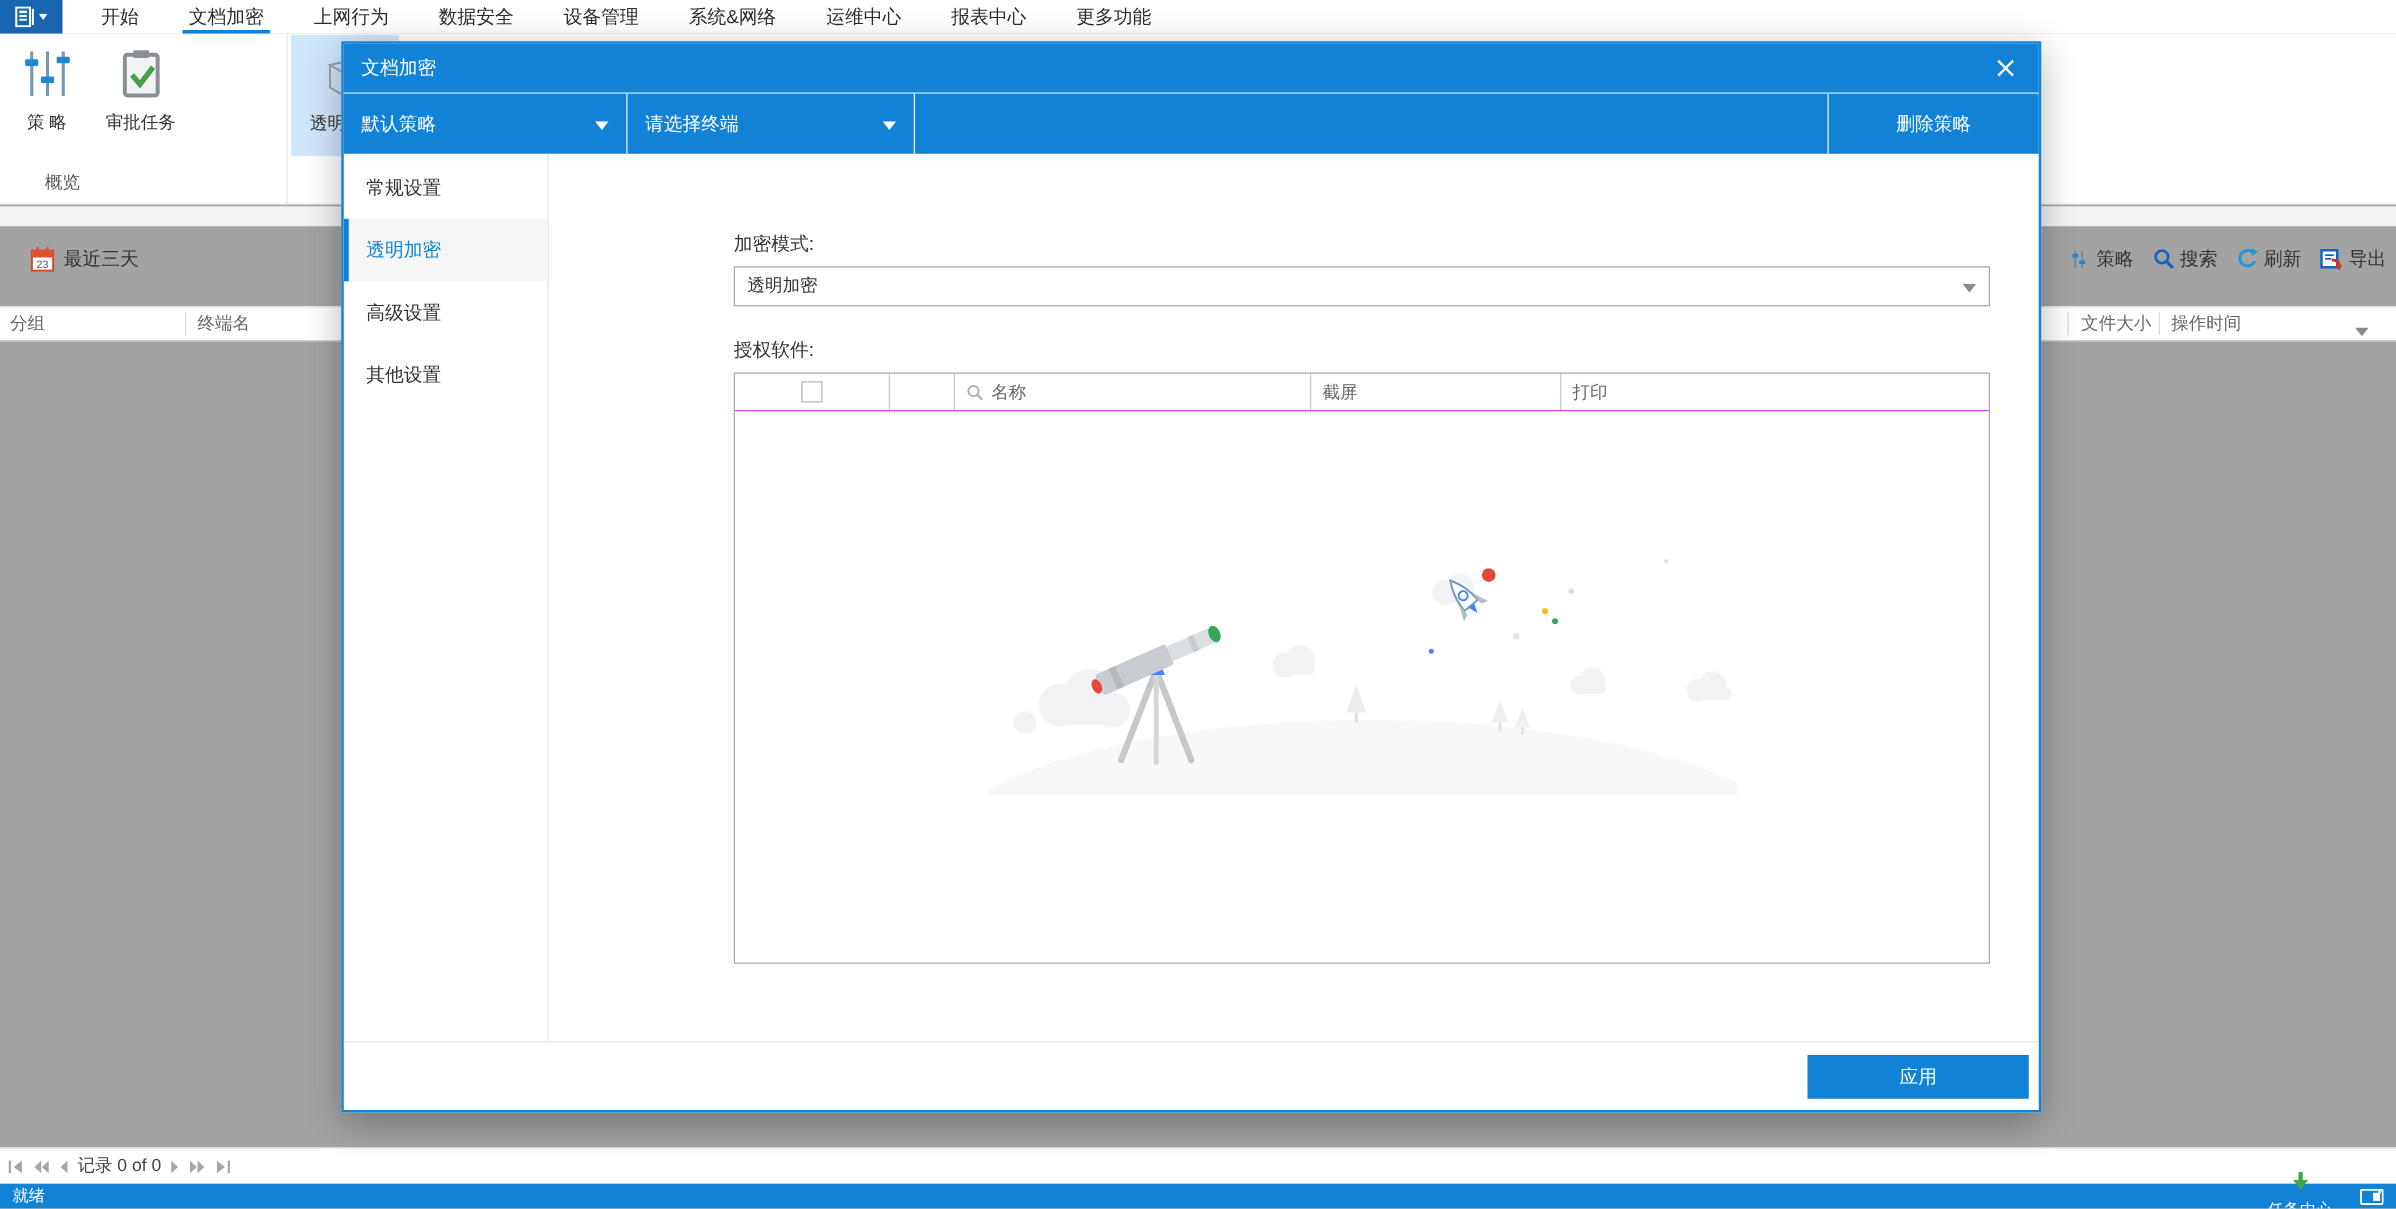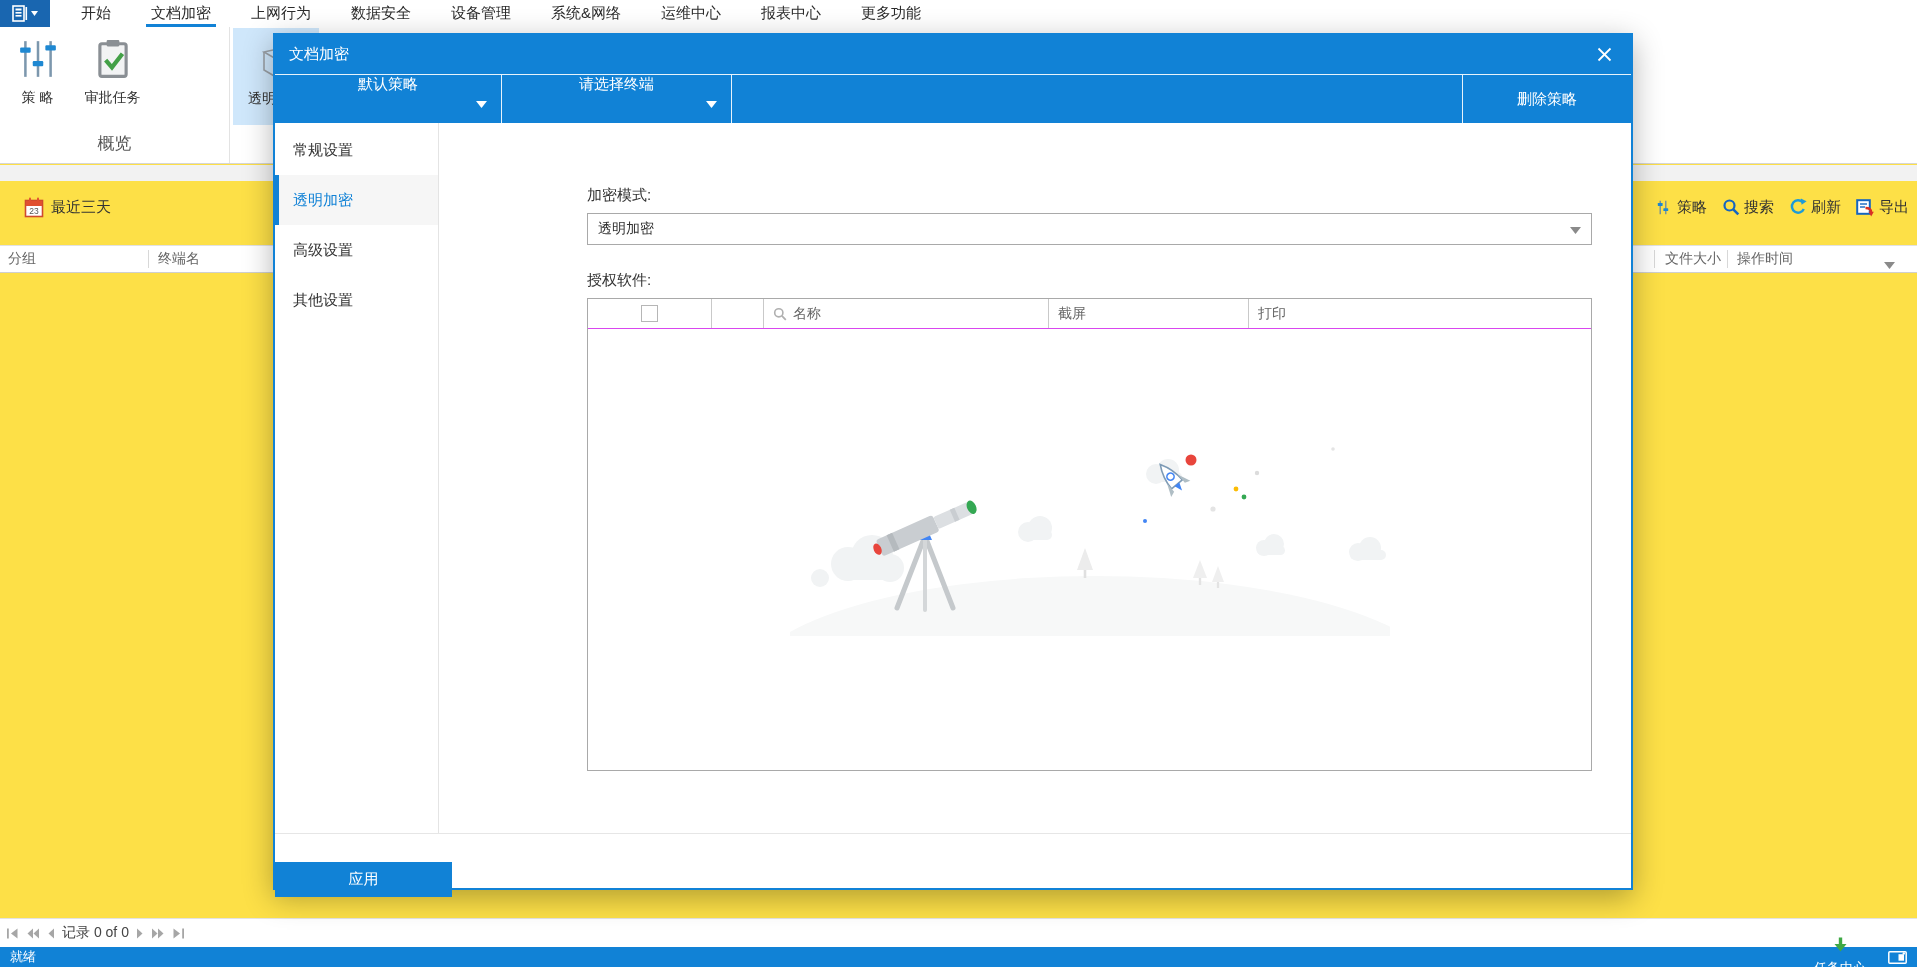--- a/index.html
+++ b/index.html
@@ -1,34 +1,34 @@
 <!DOCTYPE html>
 <html><head>
 <meta charset="utf-8">
 <style>
   * { margin:0; padding:0; box-sizing:border-box; }
   html,body { background:#e9e9e9; }
   .screen {
-    position:relative; width:1917px; height:967px; background:#fde047;
+    position:relative; width:1917px; height:967px; background:#a3a3a3;
     font-family:"Liberation Sans","DejaVu Sans",sans-serif; overflow:hidden;
     color:#333;
   }
   
   .menubar { position:absolute; top:0; left:0; right:0; height:27px; background:#fff; display:flex; align-items:stretch; }
   .app-btn { width:50px; height:27px; background:#1966b0; display:flex; align-items:center; justify-content:center; gap:3px; cursor:pointer; }
   .menu-items { display:flex; margin-left:26px; gap:30px; }
   .menu-item { font-size:15px; color:#2b2b2b; display:flex; align-items:center; padding:0 5px; position:relative; cursor:pointer; white-space:nowrap; }
   .menu-item.active::after { content:""; position:absolute; left:0; right:0; bottom:0; height:3px; background:#1182d6; }
   
   .ribbon { position:absolute; top:27px; left:0; right:0; height:137px; background:#fff; border-bottom:1px solid #d6d6d6; }
   .ribbon-group { position:absolute; left:0; top:0; width:230px; height:136px; border-right:1px solid #e3e3e3; }
   .ribbon-buttons { display:flex; height:100px; }
   .ribbon-btn { width:75px; display:flex; flex-direction:column; align-items:center; padding-top:11px; gap:9px; cursor:pointer; }
   .rlabel { font-size:14px; color:#333; white-space:nowrap; }
-  .ribbon-group-label { position:absolute; bottom:8px; width:100%; text-align:center; font-size:17px; color:#555; }
+  .ribbon-group-label { position:absolute; bottom:8px; width:100%; text-align:left; font-size:14px; color:#555;margin-left:36px; }
   .ribbon-btn-transparent { position:absolute; left:233px; top:1px; width:86px; height:97px; background:#cfe7fb;
     display:flex; flex-direction:column; align-items:center; padding-top:11px; gap:9px; cursor:pointer; }
   .subbar { position:absolute; top:165px; left:0; right:0; height:16px; background:#f2f2f2; }
   
   .filter-row { position:absolute; top:190px; left:0; right:0; height:34px; display:flex; align-items:center; padding-left:24px; }
   .date-filter { display:flex; align-items:center; gap:7px; font-size:15px; color:#333; cursor:pointer; }
   .toolbar-right { position:absolute; right:8px; top:0; height:34px; display:flex; align-items:center; gap:15px; }
   .tool-item { display:flex; align-items:center; gap:4px; font-size:15px; color:#333; cursor:pointer; white-space:nowrap; }
   .grid-header { position:absolute; top:245px; left:0; right:0; height:28px; border-top:1px solid #e2e2e2; border-bottom:1px solid #cfcfcf; background:#fff; font-size:14px; color:#666; }
   .gh-cell { position:absolute; top:0; height:100%; display:flex; align-items:center; }
@@ -39,21 +39,21 @@
   .statusbar { position:absolute; left:0; right:0; bottom:0; height:20px; background:#1182d6; color:#fff; font-size:13px; display:flex; align-items:center; padding:0 10px; }
   .status-right { margin-left:auto; display:flex; align-items:center; gap:8px; }
   .task-center { display:flex; align-items:center; gap:6px; cursor:pointer;flex-direction:column; }
   .win-icon-wrap { margin-left:14px; display:flex; align-items:center; cursor:pointer; }
   
   .modal { position:absolute; left:273px; top:33px; width:1360px; height:857px; background:#fff; border:2px solid #1182d6;
            box-shadow:0 8px 28px rgba(0,0,0,.30); z-index:5; display:flex; flex-direction:column; }
   .m-title { height:40px; flex:0 0 40px; background:#1182d6; color:#fff; display:flex; align-items:center; padding:0 14px; font-size:15px; border-bottom:1px solid rgba(255,255,255,.9); }
   .m-close { margin-left:auto; width:26px; height:26px; display:flex; align-items:center; justify-content:center; cursor:pointer; }
   .m-toolbar { height:48px; flex:0 0 48px; background:#1182d6; display:flex; color:#fff; font-size:15px; }
-  .m-dd { display:flex; align-items:center; padding:0 14px; border-right:1px solid rgba(255,255,255,.9); cursor:pointer;flex-direction:column; }
+  .m-dd { display:flex; align-items:center; padding:0 14px; border-right:1px solid rgba(255,255,255,.9); cursor:pointer; }
   .m-dd .caret { margin-left:auto; }
   .m-dd1 { width:227px; }
   .m-dd2 { width:230px; }
   .m-sp { flex:1; border-right:1px solid rgba(255,255,255,.9); }
   .m-del { width:168px; display:flex; align-items:center; justify-content:center; cursor:pointer; }
   .m-body { flex:1; display:flex; min-height:0; }
   .m-side { width:164px; flex:0 0 164px; border-right:1px solid #e4e4e4; padding-top:2px; }
   .m-side-item { height:50px; display:flex; align-items:center; padding-left:14px; font-size:15px; color:#333; border-left:4px solid transparent; cursor:pointer; }
   .m-side-item.active { background:#f6f6f6; border-left-color:#1182d6; color:#1182d6; }
   .m-main { flex:1; padding:0 39px 0 148px; min-width:0; }
@@ -63,21 +63,21 @@
   .combobox .caret { margin-left:auto; }
   .lbl-auth { margin-top:26px; }
   .sw-table { margin-top:8px; border:1px solid #a9a9a9; height:473px; display:flex; flex-direction:column; background:#fff; }
   .sw-head { height:30px; flex:0 0 30px; display:flex; border-bottom:1px solid #d946ef; font-size:14px; color:#666; }
   .sw-col { display:flex; align-items:center; padding-left:9px; border-left:1px solid #c9c9c9; gap:6px; }
   .sw-col:first-child { border-left:none; padding-left:0; justify-content:center; }
   .c0 { width:123px; } .c1 { width:52px; } .c2 { width:285px; } .c3 { width:200px; } .c4 { flex:1; }
   .checkbox { width:17px; height:17px; border:1px solid #b6b6b6; background:#fff; cursor:pointer; }
   .sw-body { flex:1; display:flex; align-items:center; justify-content:center; }
   .illu { transform:translateY(-14px); }
-  .m-footer { height:55px; flex:0 0 55px; border-top:1px solid #e6e6e6; display:flex; justify-content:flex-start; padding:28px 8px 0 0; }
+  .m-footer { height:55px; flex:0 0 55px; border-top:1px solid #e6e6e6; display:flex; justify-content:flex-end; padding:10px 8px 0 0; }
   .apply-btn { width:177px; height:35px; background:#1182d6; color:#fff; font-size:15px; border:none; cursor:pointer; font-family:inherit; }
 </style>
 </head>
 <body>
 
 <div class="screen">
 
   <div class="menubar">
     <div class="app-btn">
       <svg width="16" height="17" viewBox="0 0 16 17">

